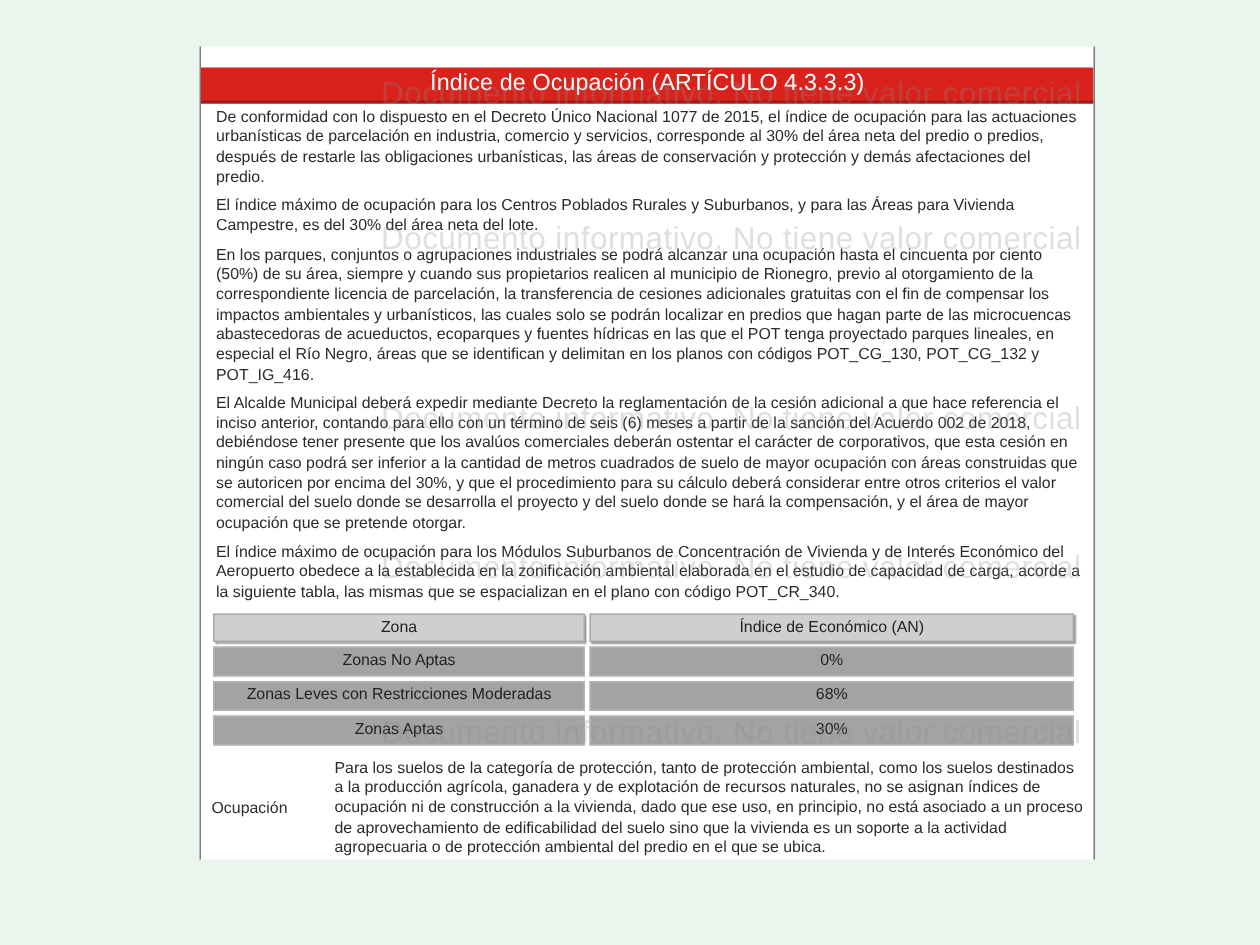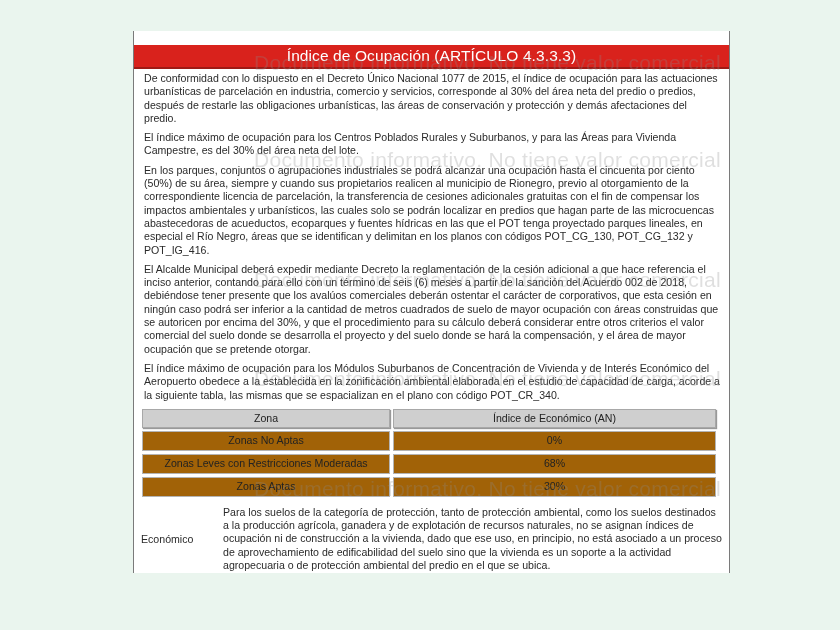--- a/index.html
+++ b/index.html
@@ -75,21 +75,21 @@
       height: 17px;
       text-align: center;
       padding: 0;
       box-shadow: 1px 1px 1px #999;
     }
     table.zones td {
       border: 1px solid #b4b4b4;
       height: 18px;
       text-align: center;
       padding: 0;
-      background: #a16207;
+      background: #a3a3a3;
     }
     table.zones td.zone, table.zones th.zone { width: 246px; }
 
     .paragrafo {
       display: flex;
       margin-top: 6px;
       padding-left: 5px;
     }
     .paragrafo .label {
       width: 82px;
@@ -145,17 +145,17 @@
         </tr>
         <tr>
           <td class="zone">Zonas Aptas</td>
           <td>30%</td>
         </tr>
       </tbody>
     </table>
   </div>
 
   <div class="paragrafo">
-    <div class="label">Económico</div>
+    <div class="label">Ocupación</div>
     <div class="text">Para los suelos de la categoría de protección, tanto de protección ambiental, como los suelos destinados a la producción agrícola, ganadera y de explotación de recursos naturales, no se asignan índices de ocupación ni de construcción a la vivienda, dado que ese uso, en principio, no está asociado a un proceso de aprovechamiento de edificabilidad del suelo sino que la vivienda es un soporte a la actividad agropecuaria o de protección ambiental del predio en el que se ubica.</div>
   </div>
 
 </div>
 
 </body></html>

